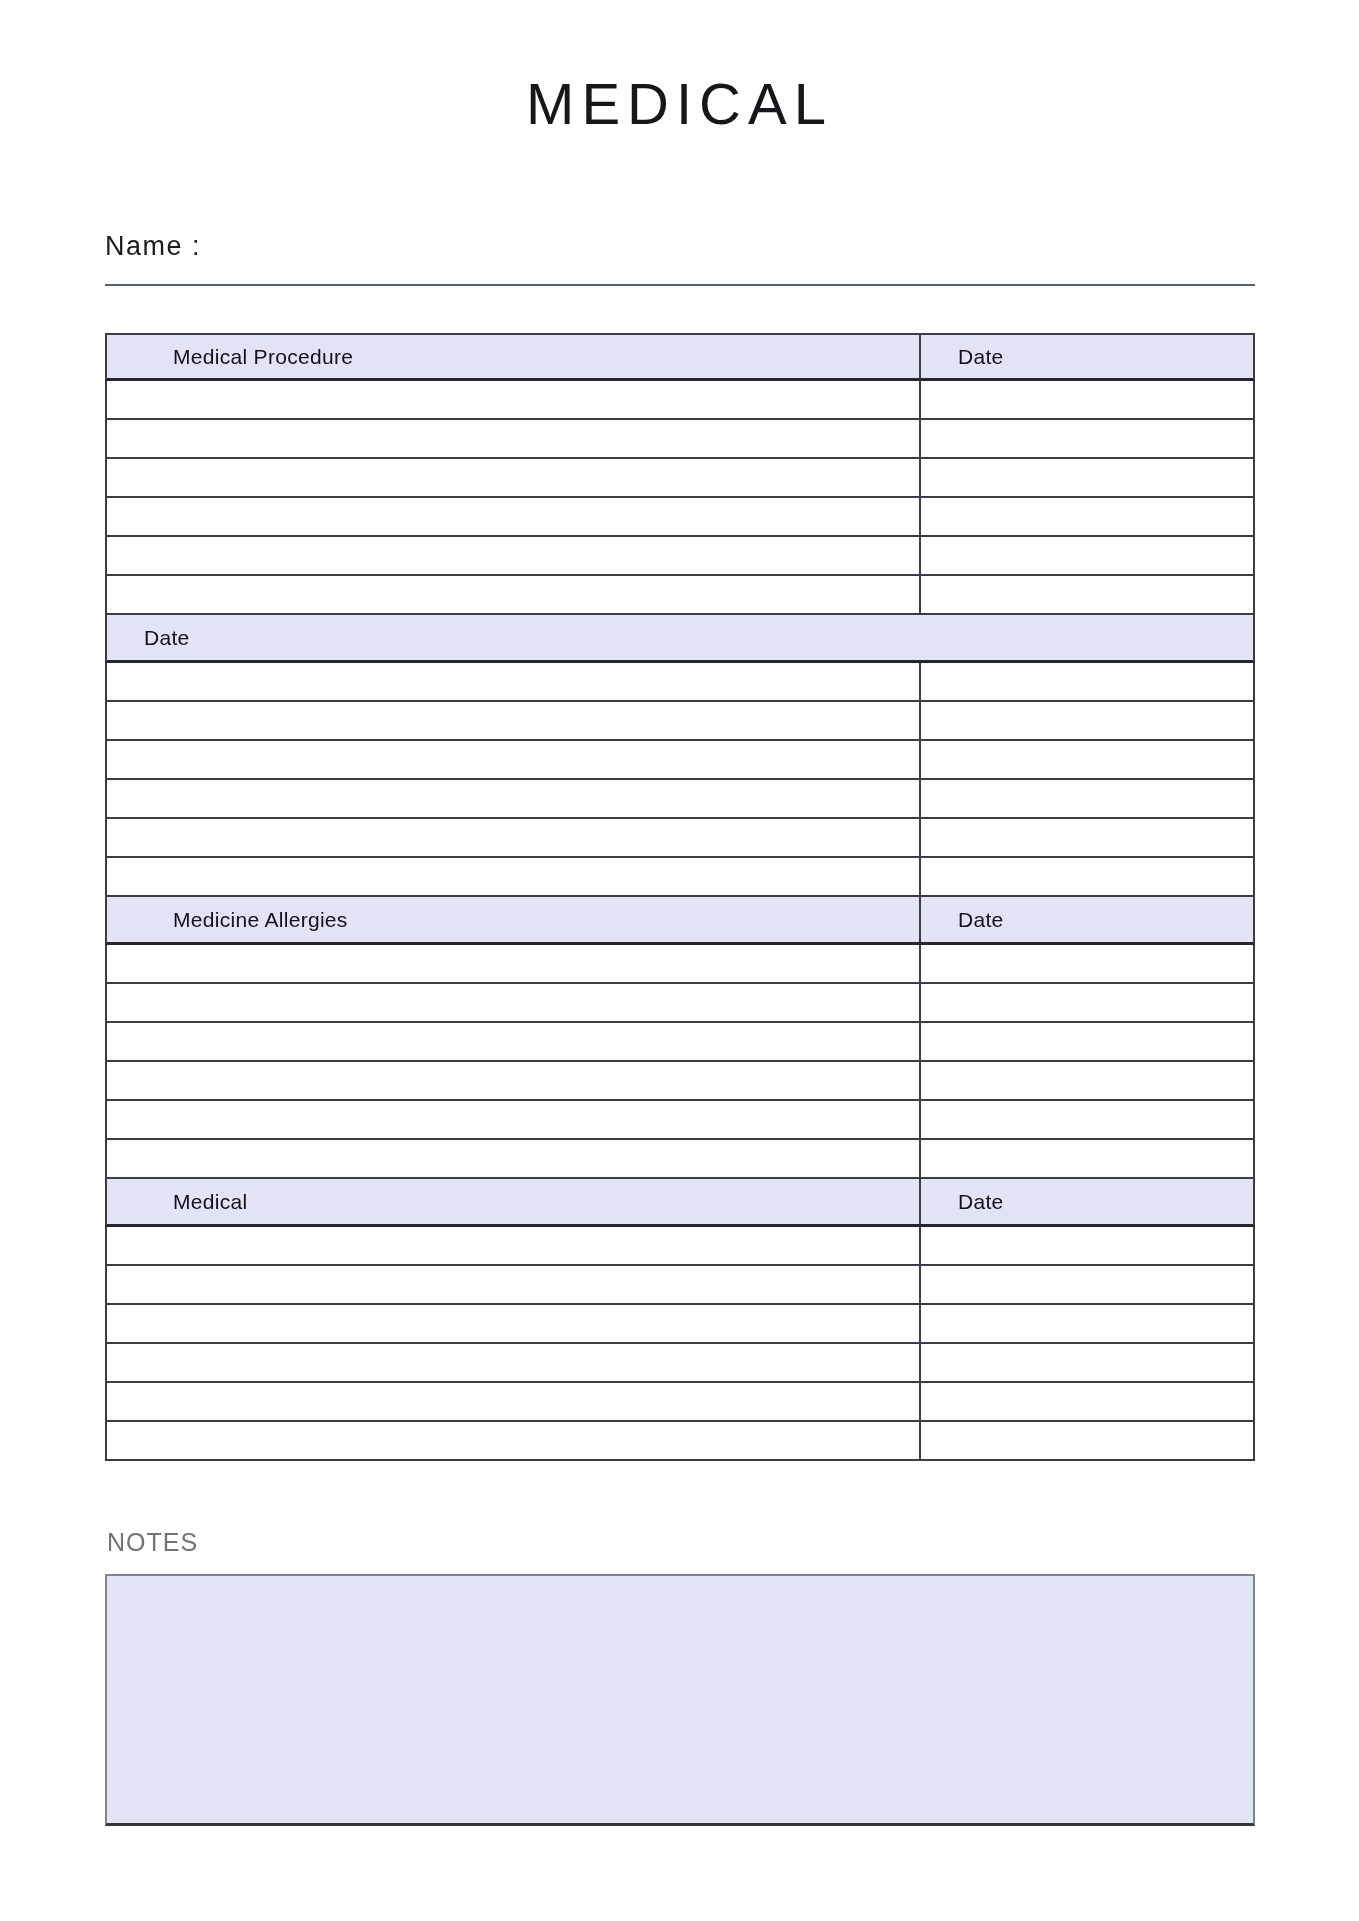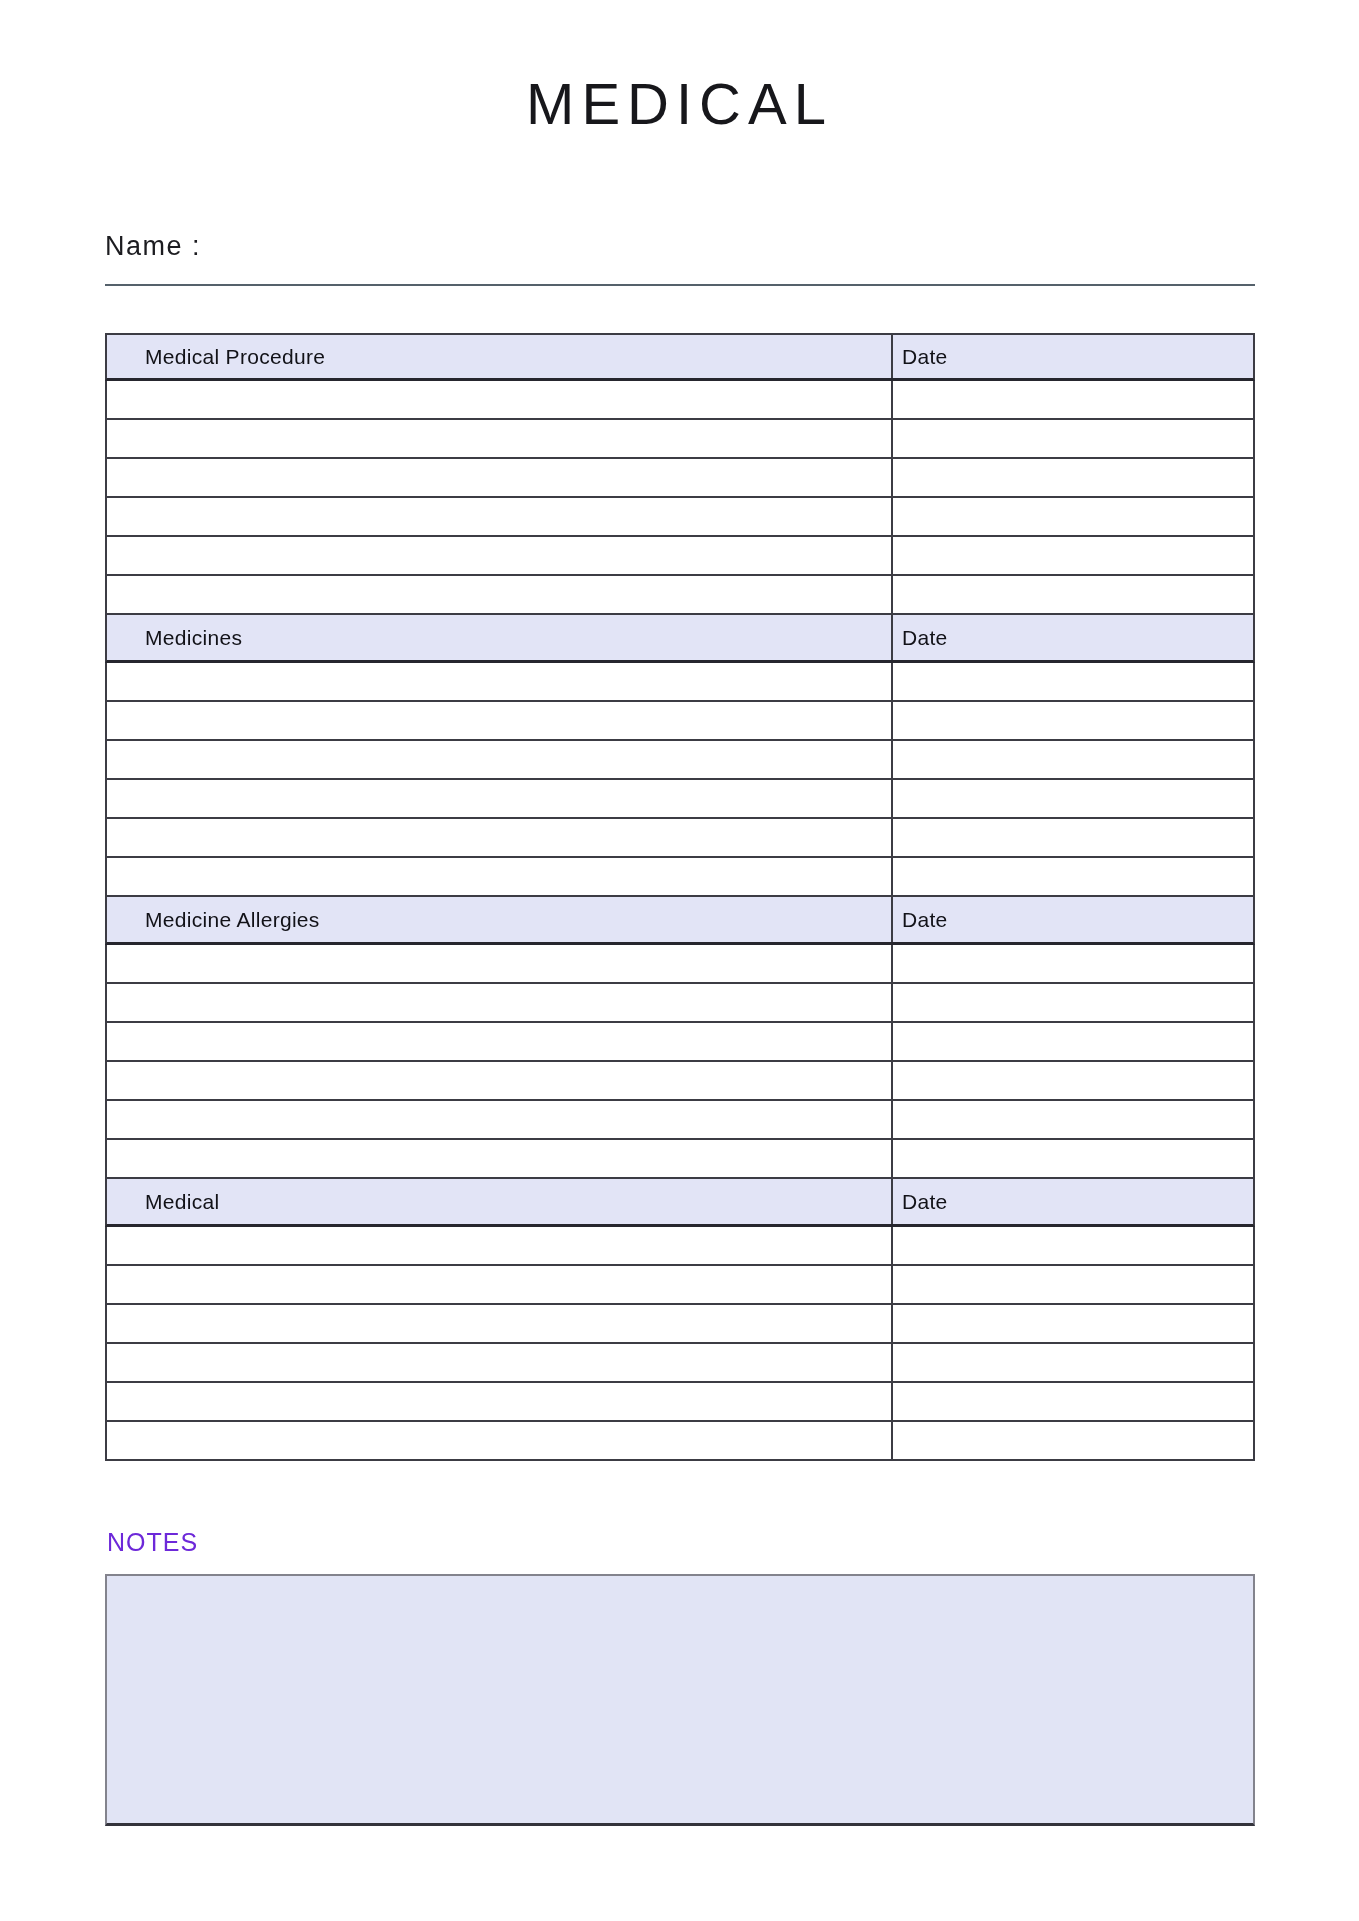--- a/index.html
+++ b/index.html
@@ -81,20 +81,21 @@
     height: 48px;
     background: #e2e4f6;
     border-bottom: 3px solid #26262e;
   }
   .section:first-child .row.header { border-top: 2px solid #3c3c44; }
   .cell {
     display: flex;
     align-items: center;
     box-sizing: border-box;
     overflow: hidden;
+    margin-left: 28px;
   }
   .cell.main {
     width: 786px;
     border-right: 2px solid #3c3c44;
     padding-left: 38px;
   }
   .cell.date {
     flex: 1;
     padding-left: 9px;
   }
@@ -104,21 +105,21 @@
     letter-spacing: 0.3px;
   }
 
   
   .notes-label {
     position: absolute;
     left: 107px;
     top: 1528px;
     font-size: 25px;
     letter-spacing: 1px;
-    color: #6d28d9;
+    color: #737373;
   }
   .notes-box {
     position: absolute;
     left: 105px;
     top: 1574px;
     width: 1150px;
     height: 252px;
     box-sizing: border-box;
     background: #e1e4f5;
     border: 2px solid #83838d;
@@ -169,21 +170,20 @@
           <div class="cell date"></div>
         </div>
       <div class="row">
           <div class="cell main"></div>
           <div class="cell date"></div>
         </div>
     </div>
 
     <div class="section">
       <div class="row header">
-        <div class="cell main">Medicines</div>
         <div class="cell date">Date</div>
       </div>
       <div class="row">
           <div class="cell main"></div>
           <div class="cell date"></div>
         </div>
       <div class="row">
           <div class="cell main"></div>
           <div class="cell date"></div>
         </div>

